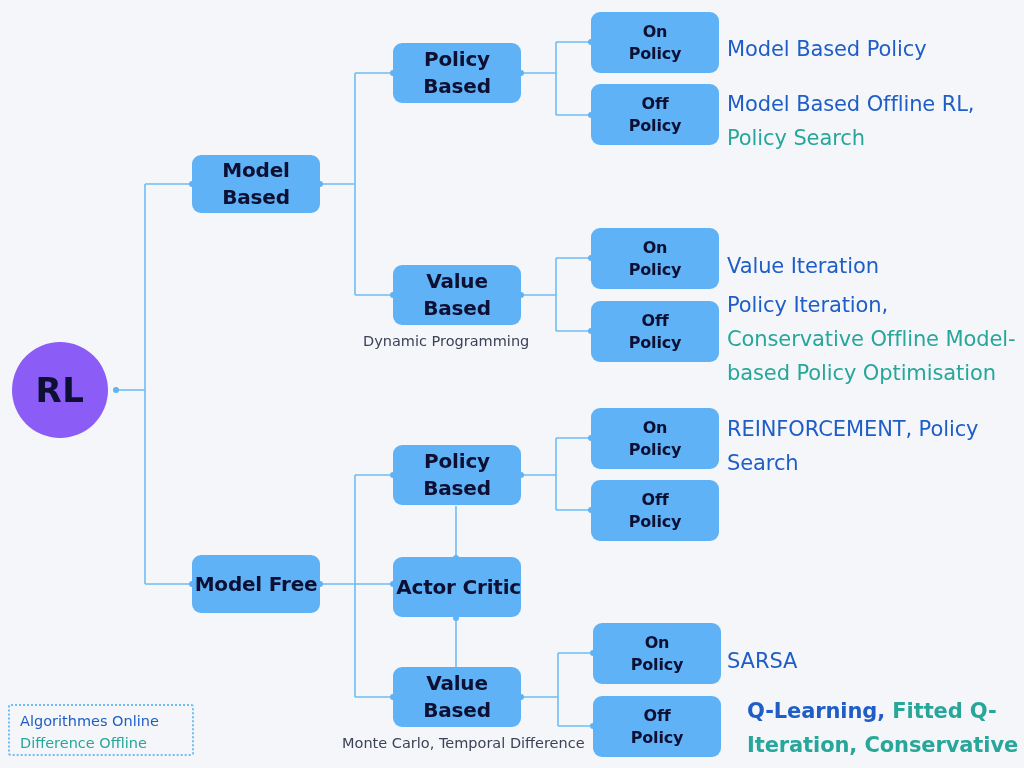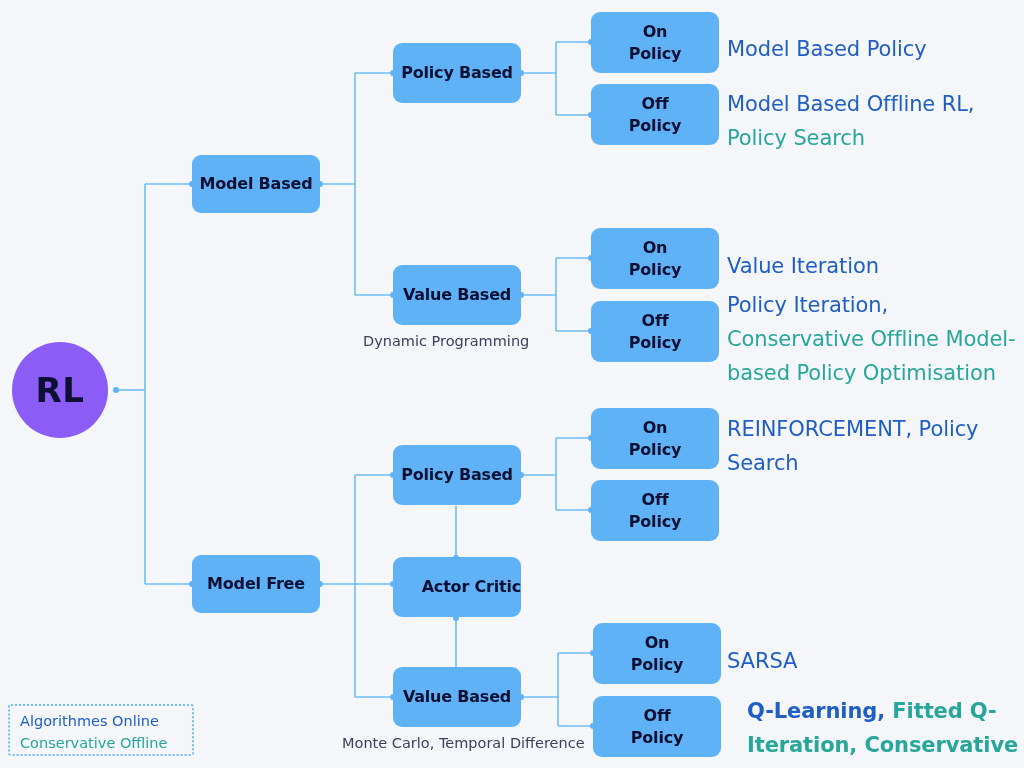--- a/index.html
+++ b/index.html
@@ -17,21 +17,21 @@
   .node {
     position: absolute;
     background: #5fb2f6;
     border-radius: 9px;
     display: flex;
     align-items: center;
     justify-content: center;
     text-align: center;
     color: #0d1033;
     font-weight: bold;
-    font-size: 16px;
+    font-size: 20px;
     line-height: 1.35;
     letter-spacing: -0.2px;
   }
   .node.l2 { width: 128px; height: 58px; }
   .node.l3 { width: 128px; height: 60px; }
   .node.leaf { width: 128px; height: 61px; font-size: 16px; }
 
   .root-circle {
     position: absolute;
     left: 12px; top: 342px;
@@ -231,16 +231,16 @@
   <div class="algo bold" style="left:727px; top:694px; width:295px;">
     <span class="on">Q-Learning,</span>
     <span class="off"> Fitted Q-Iteration, Conservative Q-learning</span>
   </div>
 
   <div class="caption" style="left:363px; top:333px;">Dynamic Programming</div>
   <div class="caption" style="left:294px; top:735px;margin-left:48px;">Monte Carlo, Temporal Difference</div>
 
   <div class="legend">
     <div class="on">Algorithmes Online</div>
-    <div class="off">Conservative Offline</div>
+    <div class="off">Difference Offline</div>
   </div>
 
 </div>
 
 </body></html>

